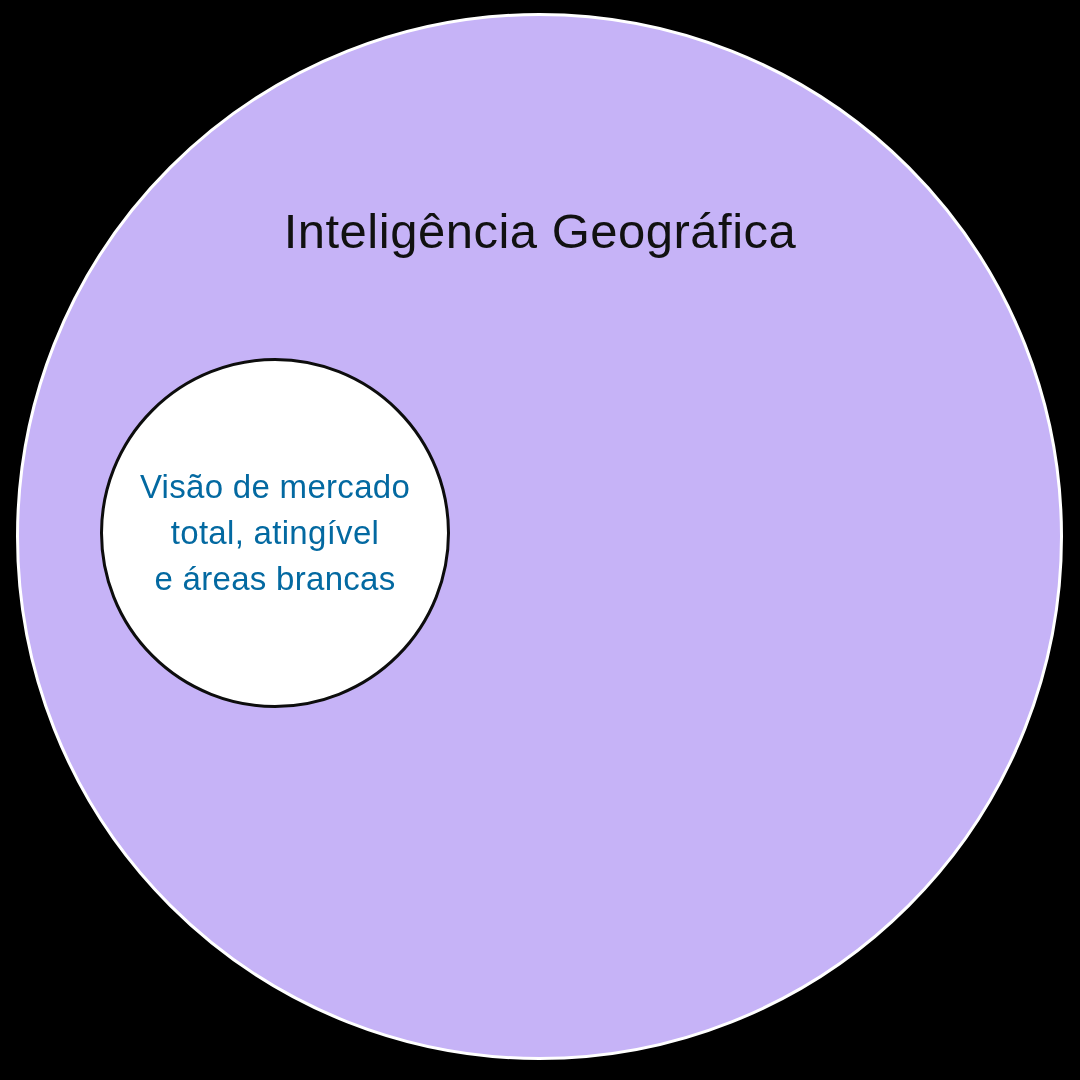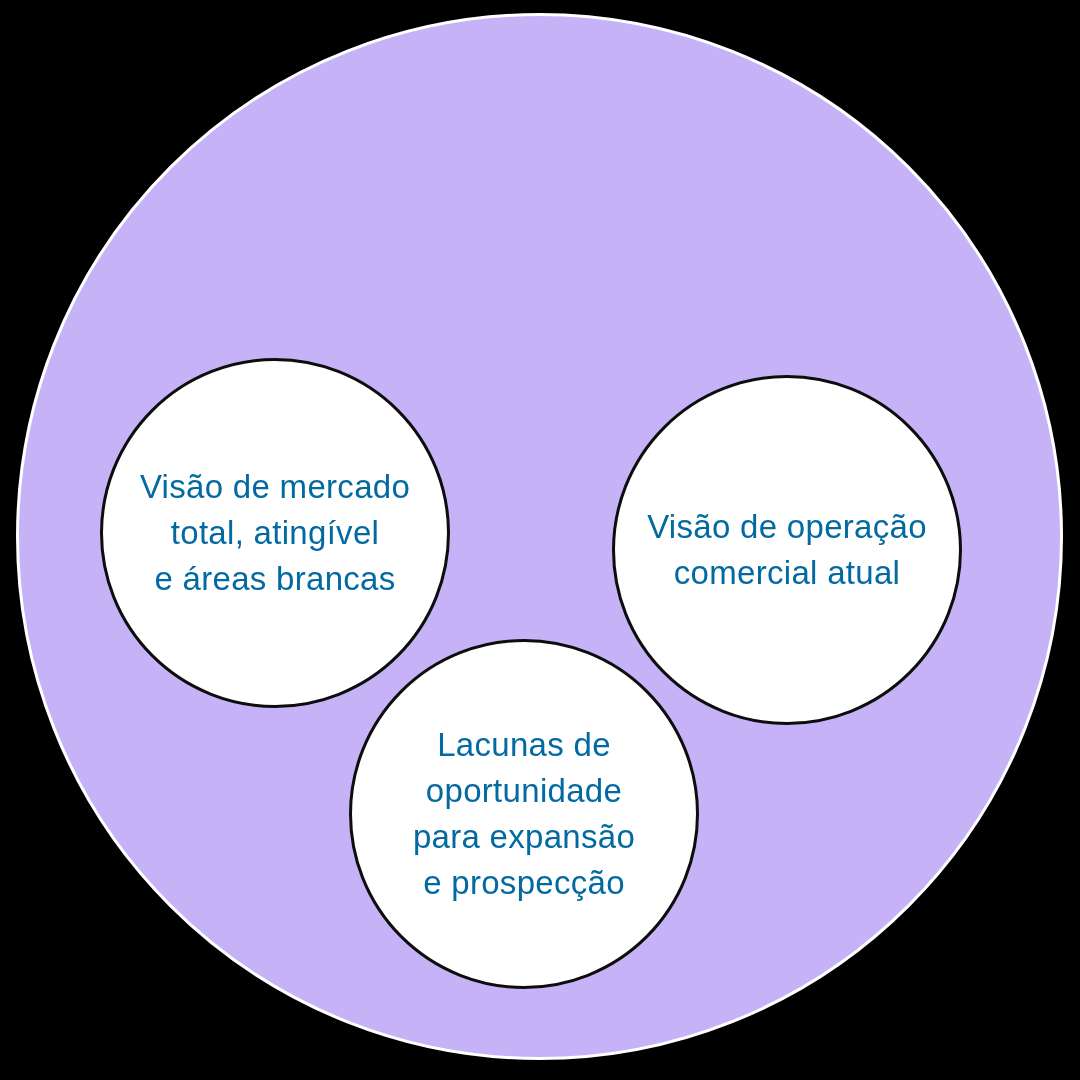--- a/index.html
+++ b/index.html
@@ -65,32 +65,23 @@
   .circle-commerce { left: 612px; top: 375px; }
   .circle-gaps     { left: 349px; top: 639px; }
 </style>
 </head>
 <body>
 
 <div class="canvas">
 
   <div class="outer-circle"></div>
 
+  <h1 class="diagram-title">Inteligência Geográfica</h1>
 
   <div class="sub-circle circle-market">
     <p>Visão de mercado
 total, atingível
 e áreas brancas</p>
   </div>
 
-  <div class="sub-circle circle-commerce">
-    <p>Visão de operação
-comercial atual</p>
-  </div>
 
-  <div class="sub-circle circle-gaps">
-    <p>Lacunas de
-oportunidade
-para expansão
-e prospecção</p>
-  </div>
 
 </div>
 
 </body></html>

